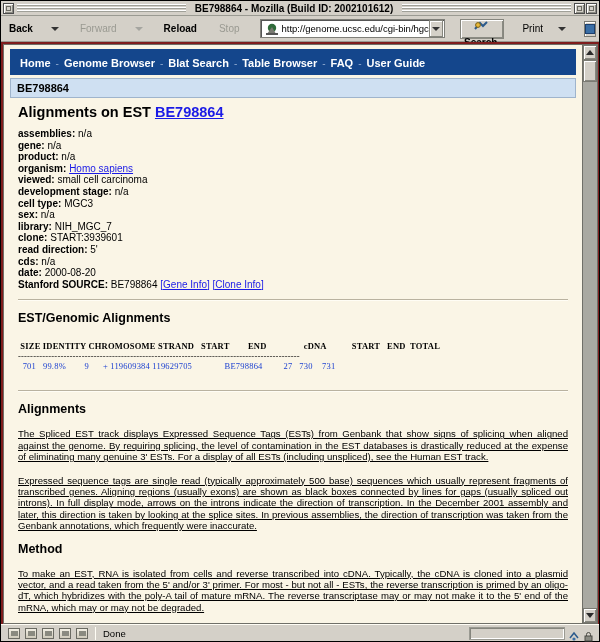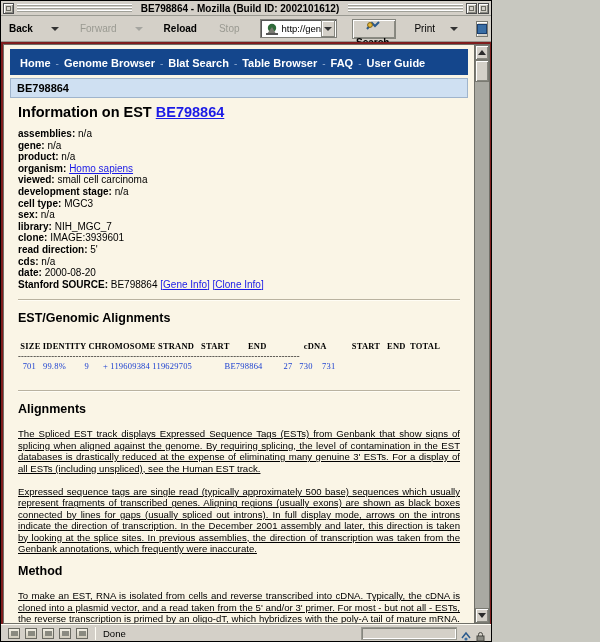--- a/index.html
+++ b/index.html
@@ -4,21 +4,21 @@
 <style>
   * { box-sizing: border-box; }
   html, body {
     margin: 0; padding: 0;
     width: 600px; height: 642px;
     overflow: hidden;
     background: #c8c8c0;
     font-family: "Liberation Sans", sans-serif;
   }
   #app {
-    width: 492px; height: 642px;
+    width: 600px; height: 642px;
     position: relative;
     background: #d4d0c8;
     border: 1px solid #000;
     display: flex; flex-direction: column;
   }
 
   
   .titlebar {
     height: 15px; flex: 0 0 15px;
     background: #d4d0c8;
@@ -316,33 +316,33 @@
       <div class="page-inner">
 
         <div class="site-nav">
           <a href="#">Home</a><span class="sep">-</span><a href="#">Genome Browser</a><span class="sep">-</span><a href="#">Blat Search</a><span class="sep">-</span><a href="#">Table Browser</a><span class="sep">-</span><a href="#">FAQ</a><span class="sep">-</span><a href="#">User Guide</a>
         </div>
 
         <div class="id-bar">BE798864</div>
 
         <div class="body-pad">
 
-          <h2 class="sec"><span>Information on EST </span><a href="#">BE798864</a></h2>
+          <h2 class="sec"><span>Alignments on EST </span><a href="#">BE798864</a></h2>
 
           <div class="info-list">
             <div><b>assemblies:</b><span> n/a</span></div>
             <div><b>gene:</b><span> n/a</span></div>
             <div><b>product:</b><span> n/a</span></div>
             <div><b>organism:</b><span> </span><a href="#">Homo sapiens</a></div>
             <div><b>viewed:</b><span> small cell carcinoma</span></div>
             <div><b>development stage:</b><span> n/a</span></div>
             <div><b>cell type:</b><span> MGC3</span></div>
             <div><b>sex:</b><span> n/a</span></div>
             <div><b>library:</b><span> NIH_MGC_7</span></div>
-            <div><b>clone:</b><span> IMAGE:3939601</span></div>
+            <div><b>clone:</b><span> START:3939601</span></div>
             <div><b>read direction:</b><span> 5'</span></div>
             <div><b>cds:</b><span> n/a</span></div>
             <div><b>date:</b><span> 2000-08-20</span></div>
             <div><b>Stanford SOURCE:</b><span> BE798864 </span><a href="#">[Gene Info]</a> <a href="#">[Clone Info]</a></div>
           </div>
 
           <hr class="rule">
 
           <h3 class="sub">EST/Genomic Alignments</h3>
 

